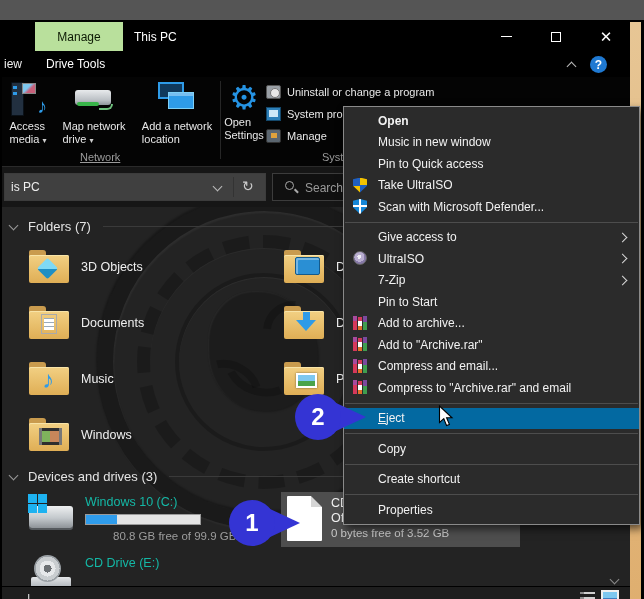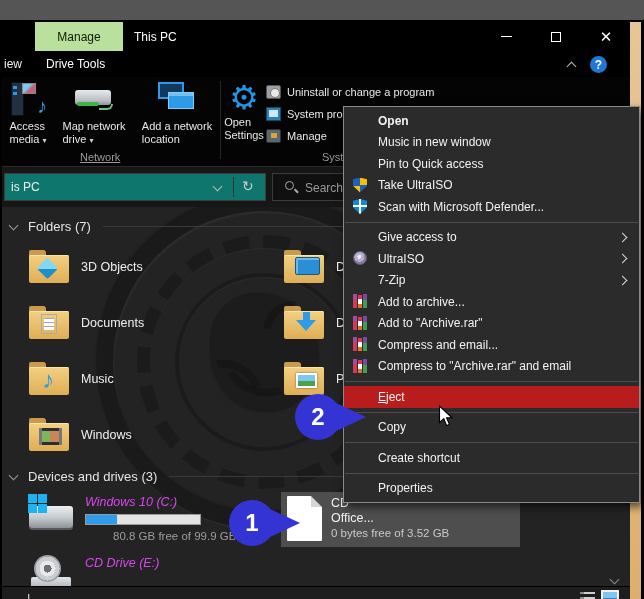--- a/index.html
+++ b/index.html
@@ -61,21 +61,21 @@
   .ssi-icon { width:15px; height:14px; margin-right:6px; position:relative; }
   .ic-uninstall{background:#9aa0a6;border:1px solid #555;border-radius:2px;}
   .ic-uninstall::after{content:"";position:absolute;left:3px;top:2px;width:8px;height:8px;border-radius:50%;background:#e8e8e8;border:1px solid #777;}
   .ic-sysprop{background:#2d7fb8;border:1px solid #14486b;}
   .ic-sysprop::after{content:"";position:absolute;left:2px;top:2px;width:9px;height:7px;background:#cfe8f7;}
   .ic-manage{background:#5b6670;border:1px solid #333;border-radius:2px;}
   .ic-manage::after{content:"";position:absolute;left:4px;top:3px;width:6px;height:5px;background:#e0a23c;}
 
   
   .addrrow { position:absolute; left:2px; top:147px; width:628px; height:40px; background:#161616; z-index:3; }
-  .addr-box { position:absolute; left:2px; top:6px; width:262px; height:28px; background:#0f766e; border:1px solid #3c3c3c; }
+  .addr-box { position:absolute; left:2px; top:6px; width:262px; height:28px; background:#404040; border:1px solid #3c3c3c; }
   .addr-text { position:absolute; left:6px; top:6px; font-size:12px; color:#eee; }
   .addr-chevron { position:absolute; left:209px; top:9px; transform:rotate(45deg); }
   .addr-sep { position:absolute; left:228px; top:3px; width:1px; height:20px; background:#333; }
   .addr-refresh { position:absolute; left:237px; top:4px; font-size:14px; color:#ccc; }
   .search-box { position:absolute; left:270px; top:6px; width:356px; height:28px; background:#101010; border:1px solid #3c3c3c; }
   .mag { position:absolute; left:12px; top:7px; width:9px; height:9px; border:1.6px solid #aaa; border-radius:50%; }
   .mag::after { content:""; position:absolute; left:8px; top:8px; width:5px; height:1.6px; background:#aaa; transform:rotate(45deg); }
   .search-text { position:absolute; left:32px; top:7px; font-size:12px; color:#9a9a9a;text-align:center; }
 
   
@@ -126,21 +126,21 @@
   .drive-body { position:absolute; left:1px; top:14px; width:44px; height:22px; border-radius:3px;
       background:linear-gradient(180deg,#eef0f1,#c3c8cc 55%,#8e9398); box-shadow:0 2px 0 #55595d; }
   .winflag { position:absolute; left:0px; top:2px; width:19px; height:19px; display:grid;
       grid-template-columns:9px 9px; grid-template-rows:9px 9px; gap:1px; }
   .winflag div { background:#1db2f0; }
   .cd-base { position:absolute; left:3px; top:24px; width:40px; height:14px; border-radius:2px;
       background:linear-gradient(180deg,#e4e6e8,#b9bec3 60%,#8e9398); }
   .cd-disc { position:absolute; left:6px; top:2px; width:27px; height:27px; border-radius:50%;
       background:radial-gradient(circle at 50% 50%, #6b6f73 0 4px, #e6e8ea 4px 8px, #c9cdd0 8px 12px, #9aa0a5 12px 14px); }
   .dtext { margin-left:9px; padding-top:3px; }
-  .dname { font-size:12.5px; color:#d946ef;font-style:italic; }
+  .dname { font-size:12.5px; color:#14b8a6; }
   .dprog { margin-top:5px; width:116px; height:11px; background:#e4e4e4; border:1px solid #9a9a9a; }
   .dprog-fill { height:100%; background:#2f9ceb; }
   .dfree { margin-top:5px; font-size:11.5px; color:#9d9d9d;padding-left:28px; }
 
   .sel-tile { position:absolute; left:281px; top:472px; width:239px; height:55px; background:#4e4e4e; display:flex; z-index:4; }
   .file-icon { position:relative; width:35px; height:45px; background:#fff; margin:4px 0 0 6px; border-radius:1px; }
   .file-icon::after { content:""; position:absolute; right:0; top:0; width:0; height:0;
       border-style:solid; border-width:0 11px 11px 0; border-color:#4e4e4e #4e4e4e #d5d5d5 #d5d5d5; }
   .sel-text { margin-left:9px; padding-top:4px; }
   .sel-line { font-size:12.5px; color:#f2f2f2; line-height:15px; }
@@ -158,21 +158,21 @@
       background:repeating-linear-gradient(#8a8a8a 0 2px, #1e1e1e 2px 5px); }
   .view-thumb { position:absolute; left:599px; top:3px; width:18px; height:15px; background:#f0f0f0; padding:2px; }
   .view-thumb div { width:100%; height:100%; background:linear-gradient(180deg,#7ec8f0 50%,#3e7ec0 50%); }
 
   
   .cmenu { position:absolute; left:343px; top:86px; width:297px; background:#2b2b2b;
       border:1px solid #8a8a8a; padding:3px 0; z-index:20; box-shadow:3px 4px 8px rgba(0,0,0,.6); }
   .cm-item { position:relative; height:21.5px; display:flex; align-items:center; padding-left:34px;
       font-size:12px; color:#f2f2f2; }
   .cm-item.bold { font-weight:bold; }
-  .cm-item.hl { background:#b91c1c; }
+  .cm-item.hl { background:#0369a1; }
   .cm-sep { height:1px; background:#4d4d4d; margin:4px 1px; }
   .cm-icon { position:absolute; left:9px; top:3px; }
   .cm-sub { position:absolute; right:13px; top:7px; width:7px; height:7px;
       border-right:1.6px solid #d8d8d8; border-bottom:1.6px solid #d8d8d8; transform:rotate(-45deg); }
   .shield { width:14px; height:15px; clip-path:polygon(50% 0,100% 12%,100% 55%,50% 100%,0 55%,0 12%); }
   .shield-uac { background:conic-gradient(#f3c200 0 90deg,#1f5fbf 0 180deg,#f3c200 0 270deg,#1f5fbf 0 360deg); }
   .shield-def { background:
       linear-gradient(#fff,#fff) 50% 0/2px 100% no-repeat,
       linear-gradient(#fff,#fff) 0 45%/100% 2px no-repeat, #1487d8; }
   .ico-uiso { width:14px; height:14px; border-radius:50%;
@@ -444,20 +444,23 @@
     <div class="cm-item">
       <span class="cm-icon ico-uiso"></span>
       <span>UltraISO</span>
       <span class="cm-sub"></span>
       </div>
     <div class="cm-item">
       <span>7-Zip</span>
       <span class="cm-sub"></span>
       </div>
     <div class="cm-item">
+        <span>Pin to Start</span>
+      </div>
+    <div class="cm-item">
       <span class="cm-icon ico-rar">
           <i></i>
           <i></i>
           <i></i>
         </span>
       <span>Add to archive...</span>
       </div>
     <div class="cm-item">
       <span class="cm-icon ico-rar">
           <i></i>

